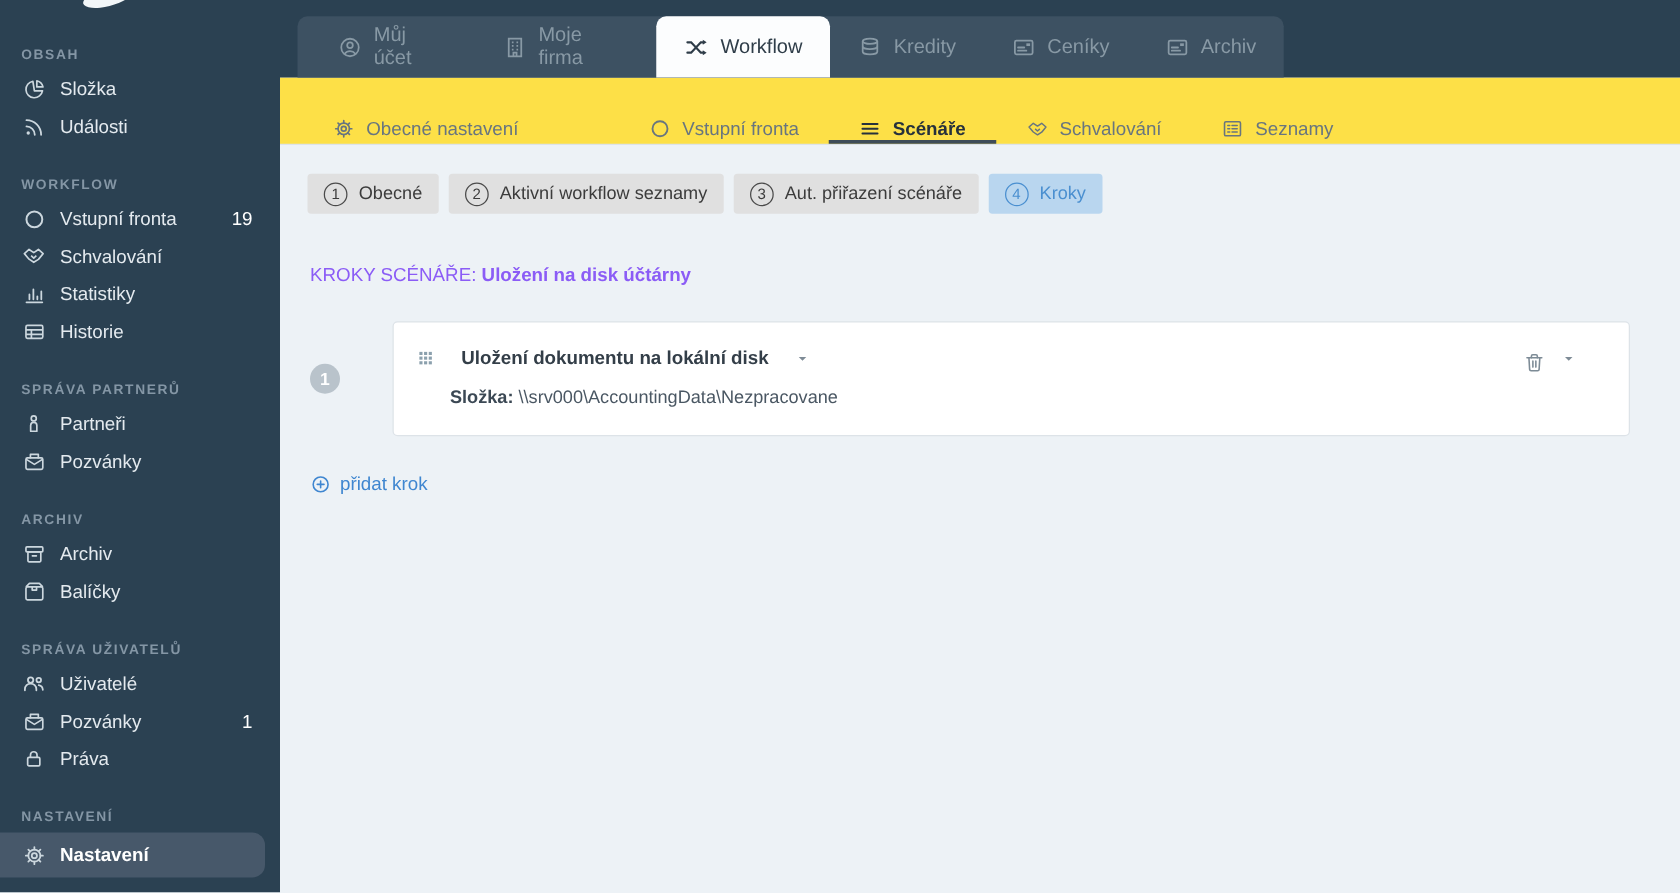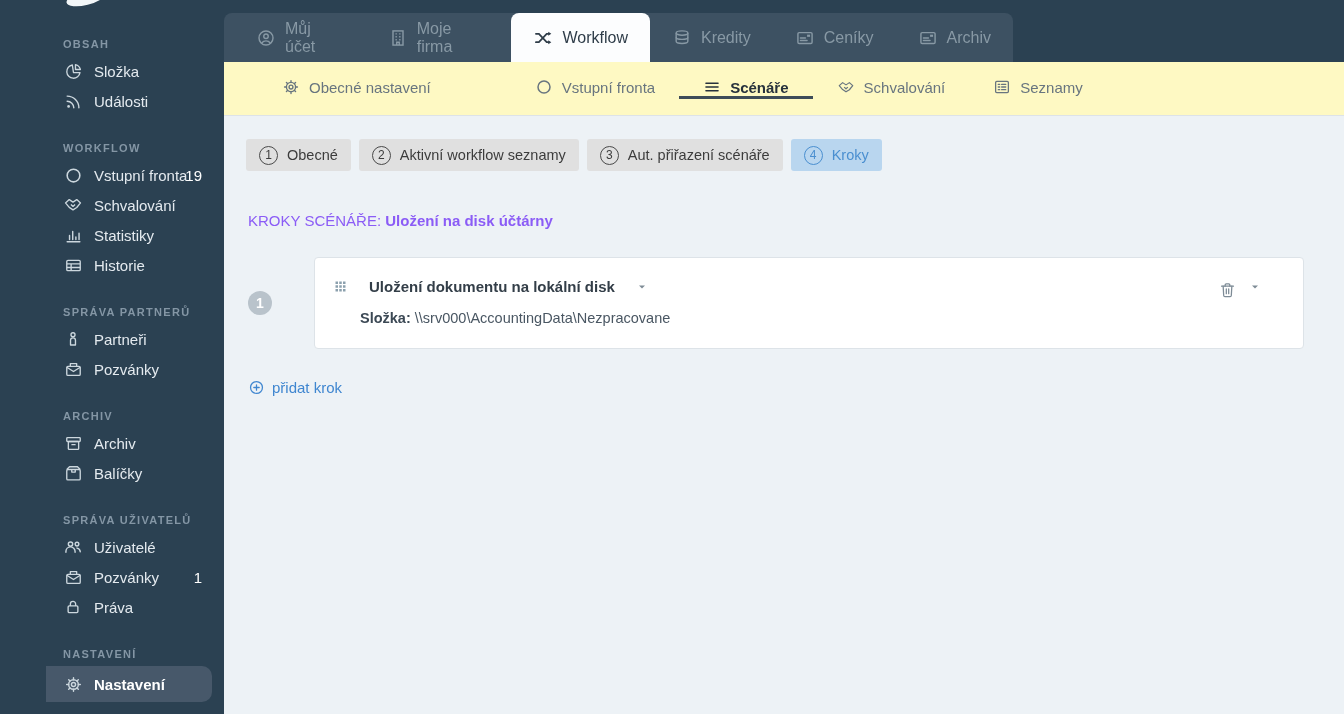--- a/index.html
+++ b/index.html
@@ -2,37 +2,37 @@
 <html><head>
 <meta charset="utf-8">
 <style>
   * { margin:0; padding:0; box-sizing:border-box; }
   html,body { width:1344px; height:714px; overflow:hidden; }
   body { font-family:"Liberation Sans", sans-serif; display:flex; background:#edf2f6; }
 
   
   .sidebar { width:224px; min-width:224px; background:#2b4152; color:#e3eaef; position:relative; height:714px; }
   .logo-remnant { position:absolute; top:-9px; left:66px; width:40px; height:14px; background:#f2f6f8; border-radius:50%; transform:rotate(-14deg); }
-  .side-section { margin-top:26px;padding-left:46px; }
+  .side-section { margin-top:26px; }
   .side-section.first { margin-top:38px; }
   .side-header { font-size:11px; font-weight:bold; letter-spacing:1.3px; color:#8496a5; padding:0 0 6px 17px; text-transform:uppercase; }
   .side-item { display:flex; align-items:center; height:30px; padding-left:17px; font-size:15px; color:#e4eaef; cursor:pointer; position:relative; }
   .side-item .icn { width:20px; height:20px; margin-right:11px; display:flex; align-items:center; justify-content:center; color:#ccd7de; flex:none; }
   .side-item .badge { position:absolute; right:22px; font-size:15px; color:#ffffff; }
   .side-item.active { background:#47586a; height:36px; margin-right:12px; border-radius:0 10px 10px 0; font-weight:bold; color:#ffffff; }
 
   
   .main { flex:1; display:flex; flex-direction:column; width:1120px; }
   .topbar { height:62px; background:#2b4152; position:relative; flex:none; }
-  .tabstrip { position:absolute; left:0; top:13px; width:789px; height:49px; background:#3d5162; border-radius:8px 8px 0 0; display:flex; align-items:stretch; padding-left:10px; }
+  .tabstrip { position:absolute; left:14px; top:13px; width:789px; height:49px; background:#3d5162; border-radius:8px 8px 0 0; display:flex; align-items:stretch; padding-left:10px; }
   .ttab { display:flex; align-items:center; gap:9px; color:#8899a5; font-size:16px; padding:0 22px; cursor:pointer; }
   .ttab .icn { width:20px; height:20px; display:flex; }
   .ttab.active { background:#fcfdfe; border-radius:8px 8px 0 0; color:#2f3d49; }
 
-  .subnav { height:54px; background:#fef9c3; border-bottom:1px solid #dde3e8; display:flex; align-items:center; padding-left:34px; flex:none; }
+  .subnav { height:54px; background:#fde047; border-bottom:1px solid #dde3e8; display:flex; align-items:flex-end; padding-left:18px; flex:none; }
   .stab { display:flex; align-items:center; gap:9px; color:#68757f; font-size:15px; padding:0 24px; border-bottom:3px solid transparent; cursor:pointer; }
   .stab .icn { width:18px; height:18px; display:flex; }
   .stab.gap-after { margin-right:56px; }
   .stab.active { color:#26313c; font-weight:bold; border-bottom-color:#3e4c58; }
 
   .content { flex:1; background:#edf2f6; padding:23px 40px 0 22px; }
 
   .pills { display:flex; gap:8px; }
   .pill { display:flex; align-items:center; gap:9px; background:#e0e0e0; color:#3c3c3c; height:32px; padding:0 13px; border-radius:3px; font-size:14.5px; cursor:pointer; }
   .pill .num { width:19px; height:19px; border:1.5px solid #4a4a4a; border-radius:50%; display:flex; align-items:center; justify-content:center; font-size:12px; flex:none; }

